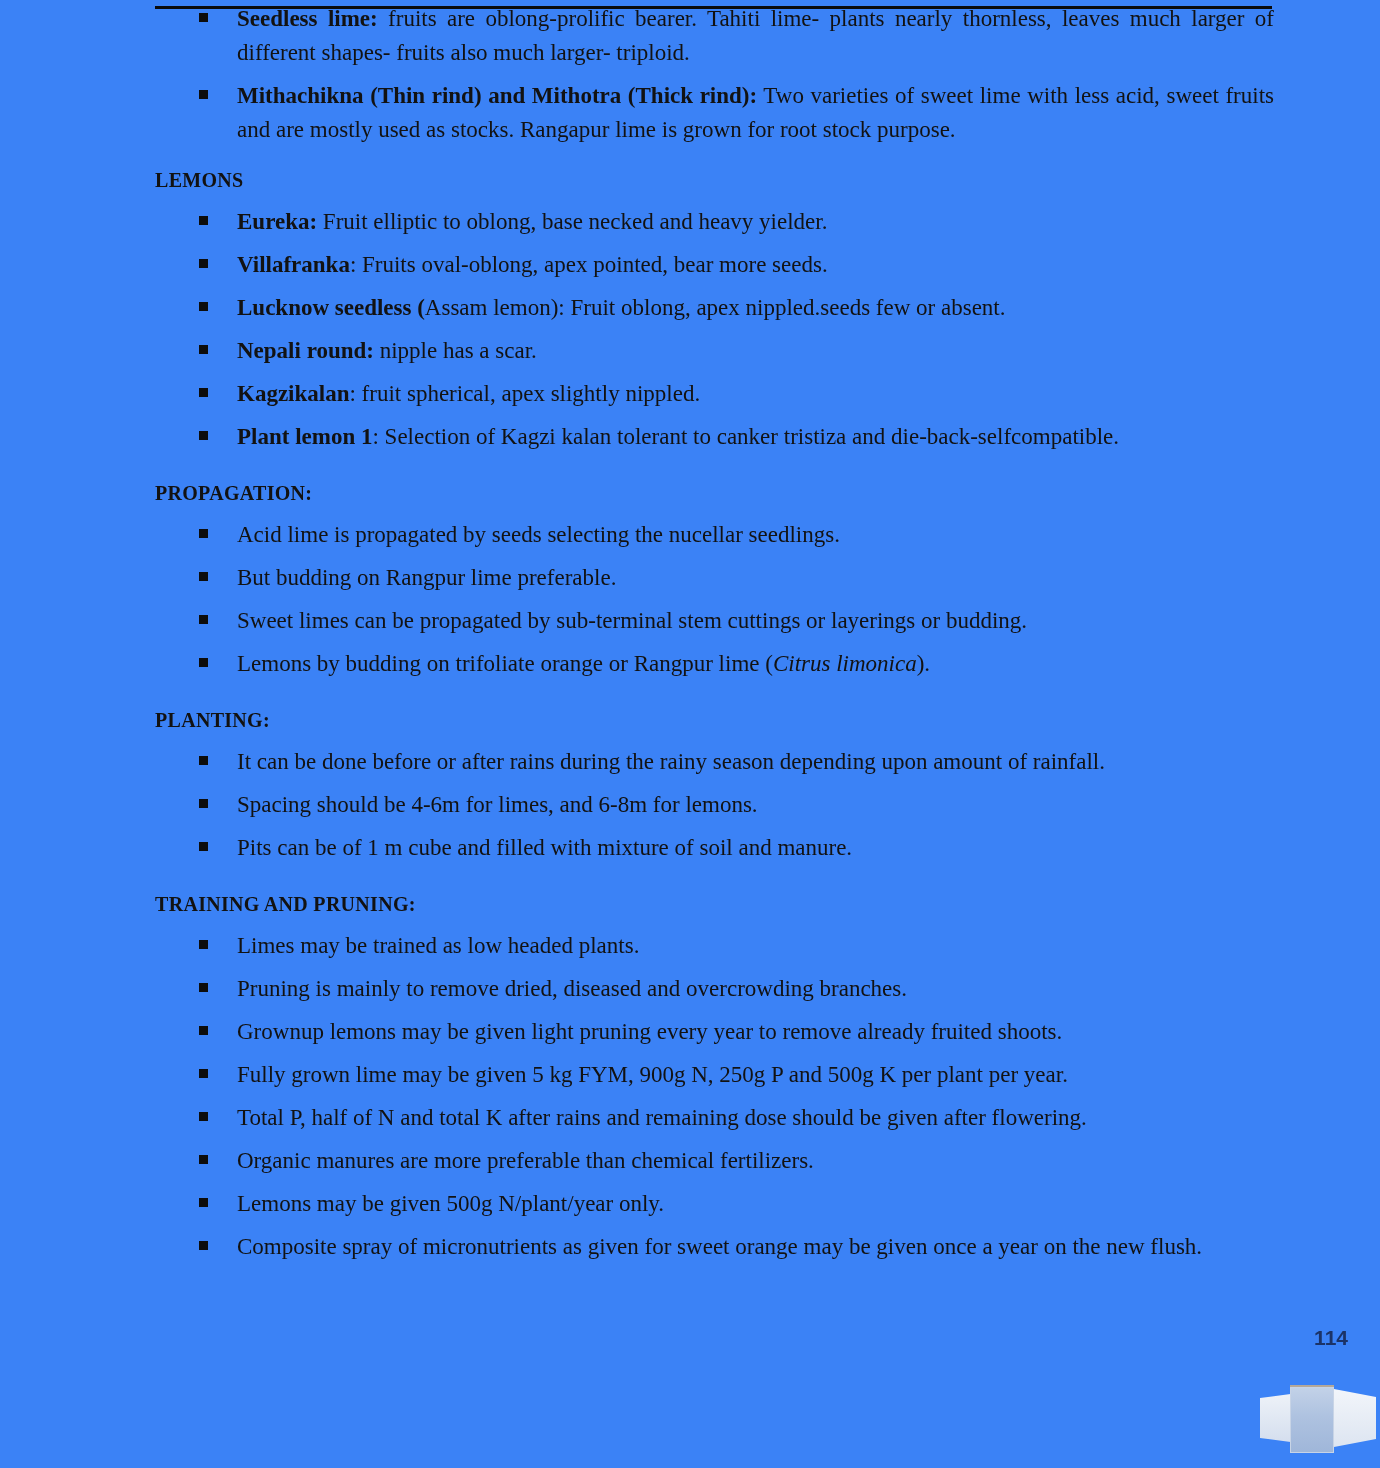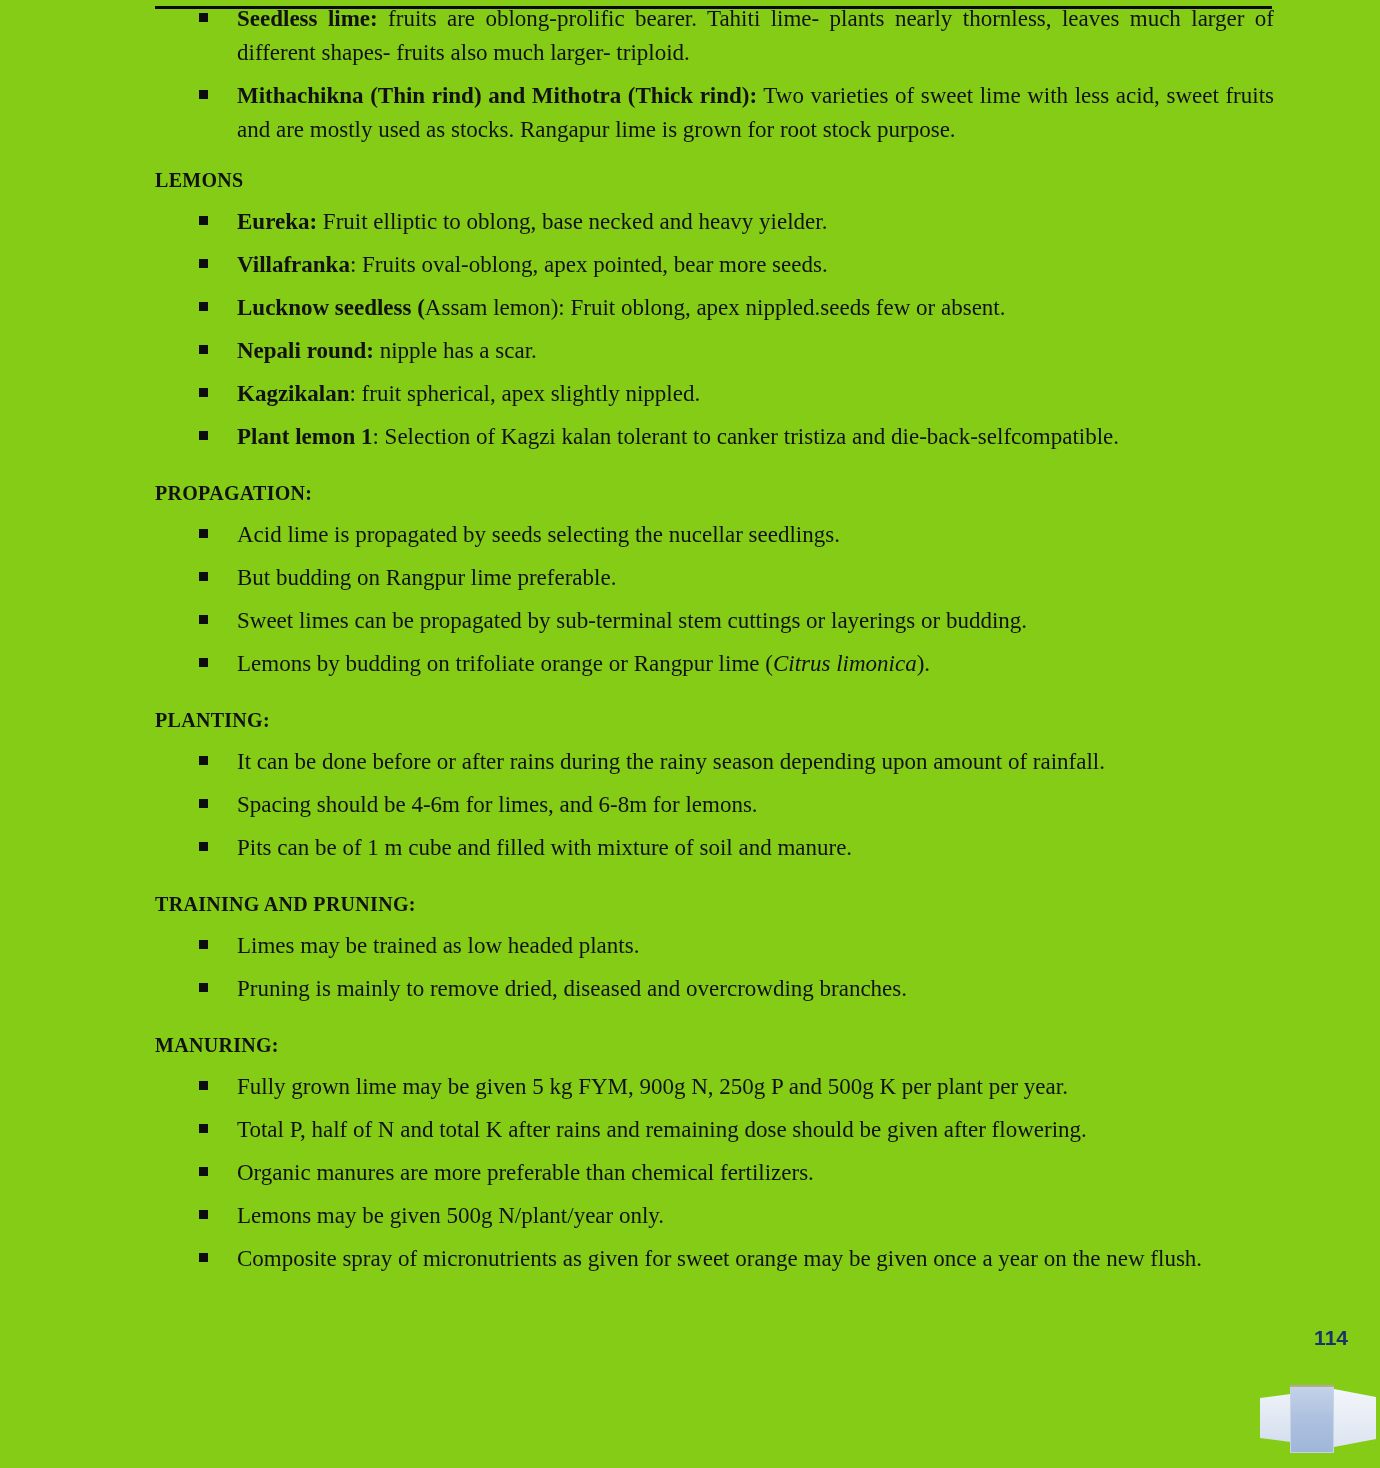--- a/index.html
+++ b/index.html
@@ -4,21 +4,21 @@
 <style>
   html, body {
     margin: 0;
     padding: 0;
     background: #ffffff;
   }
   .page {
     position: relative;
     width: 1380px;
     height: 1468px;
-    background: #84cc16;
+    background: #3b82f6;
     font-family: "Liberation Serif", serif;
     color: #121212;
     overflow: hidden;
   }
   .content {
     position: absolute;
     left: 155px;
     right: 106px;
     top: 0;
   }
@@ -203,22 +203,25 @@
     <div class="li">
       <span class="sq"></span>
       <p class="bt"><span>Limes may be trained as low headed plants.</span></p>
     </div>
 
     <div class="li">
       <span class="sq"></span>
       <p class="bt"><span>Pruning is mainly to remove dried, diseased and overcrowding branches.</span></p>
     </div>
 
-
-    <h2 class="h">MANURING:</h2>
+    <div class="li">
+      <span class="sq"></span>
+      <p class="bt"><span>Grownup lemons may be given light pruning every year to remove already fruited shoots.</span></p>
+    </div>
+
 
     <div class="li">
       <span class="sq"></span>
       <p class="bt"><span>Fully grown lime may be given 5 kg FYM, 900g N, 250g P and 500g K per plant per year.</span></p>
     </div>
 
     <div class="li">
       <span class="sq"></span>
       <p class="bt"><span>Total P, half of N and total K after rains and remaining dose should be given after flowering.</span></p>
     </div>

